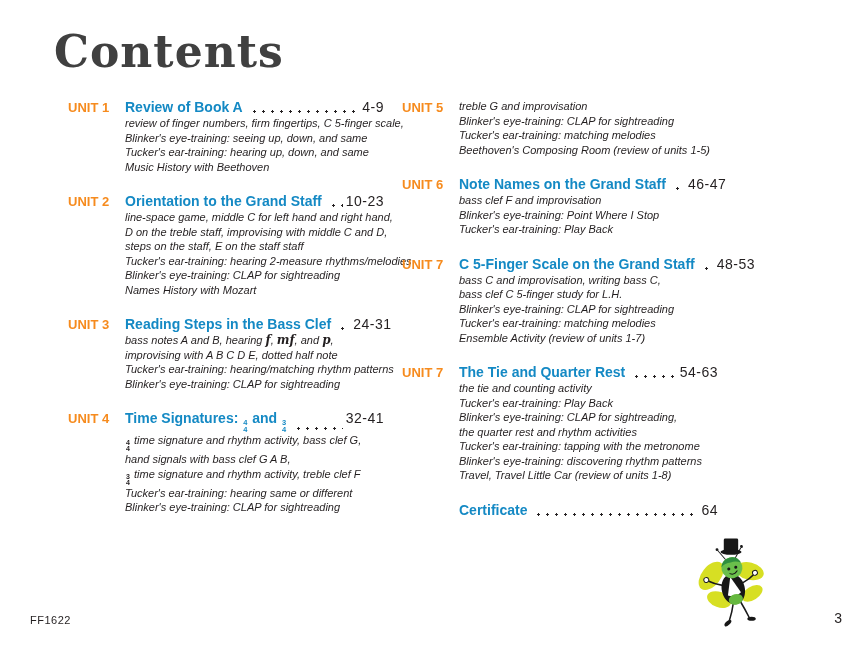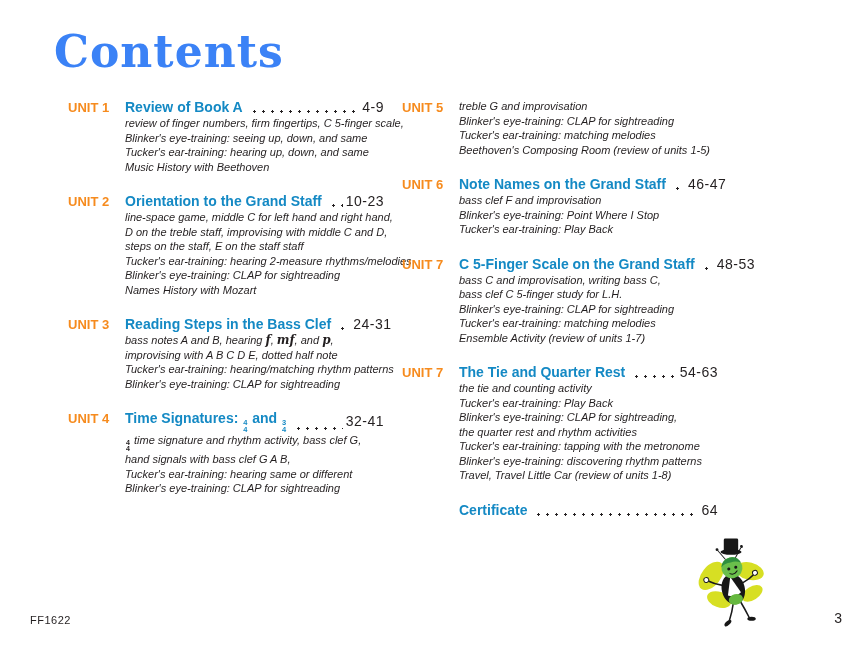--- a/index.html
+++ b/index.html
@@ -3,32 +3,32 @@
 <meta charset="utf-8">
 <style>
   html,body{margin:0;padding:0;}
   body{
     width:864px;height:648px;position:relative;background:#ffffff;
     font-family:"Liberation Sans",sans-serif;color:#231f20;overflow:hidden;
   }
   .page-title{
     position:absolute;left:54px;top:26px;
     font-family:"DejaVu Serif","Liberation Serif",serif;
-    font-weight:700;font-size:44px;letter-spacing:1px;color:#3b82f6;
+    font-weight:700;font-size:44px;letter-spacing:1px;color:#404040;
   }
   .toc-col{position:absolute;top:99px;width:316px;}
   .toc-col-left{left:68px;}
   .toc-col-right{left:402px;}
   .unit{display:flex;margin-bottom:19px;}
   .unit-label{
     width:57px;flex:0 0 57px;
     font-weight:700;font-size:13px;line-height:17px;color:#f68b1e;
   }
   .unit-body{flex:1;min-width:0;}
-  .unit-heading{display:flex;align-items:center;line-height:17px;}
+  .unit-heading{display:flex;align-items:flex-start;line-height:17px;}
   .unit-title{
     font-weight:700;font-size:14px;color:#1489c4;white-space:nowrap;
   }
   .leader{
     flex:1;min-width:12px;height:3px;align-self:flex-end;
     margin:0 3px 3px 7px;
     background-image:radial-gradient(circle,#231f20 1.1px,transparent 1.35px);
     background-size:9px 3px;background-repeat:repeat-x;background-position:left center;
   }
   .pages{font-size:14px;font-weight:400;color:#231f20;letter-spacing:0.5px;white-space:nowrap;}
@@ -111,20 +111,24 @@
               <span>4</span>
             </span></span>
           <span class="leader"></span>
           <span class="pages">32-41</span>
         </div>
         <div class="detail"><span class="frac">
             <span>4</span>
             <span>4</span>
           </span> time signature and rhythm activity, bass clef G,</div>
         <div class="detail">hand signals with bass clef G A B,</div>
+        <div class="detail"><span class="frac">
+            <span>3</span>
+            <span>4</span>
+          </span> time signature and rhythm activity, treble clef F</div>
         <div class="detail">Tucker's ear-training: hearing same or different</div>
         <div class="detail">Blinker's eye-training: CLAP for sightreading</div>
       </div>
     </div>
   </div>
 <div class="toc-col toc-col-right">
     <div class="unit">
       <div class="unit-label">UNIT 5</div>
       <div class="unit-body">
         <div class="detail">treble G and improvisation</div>

